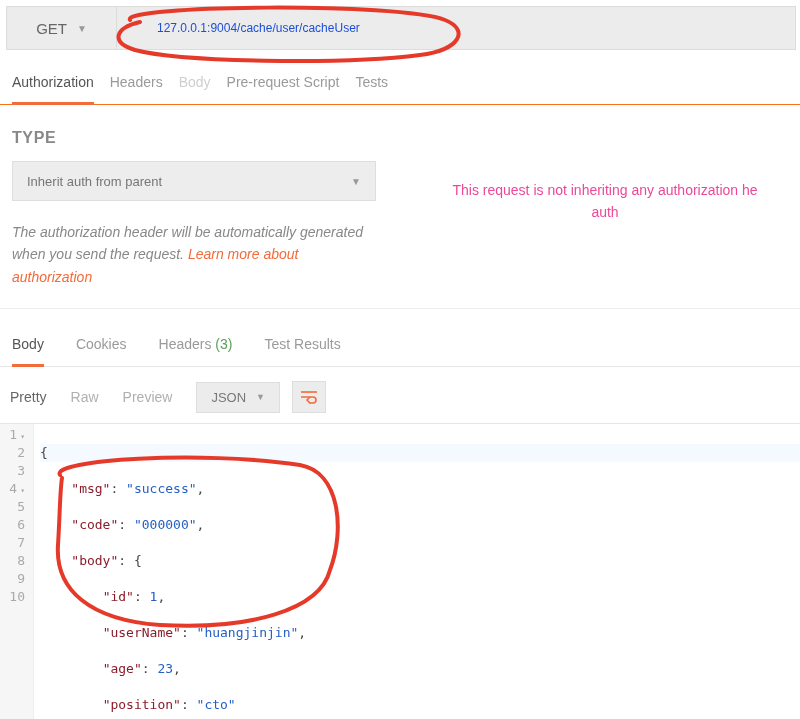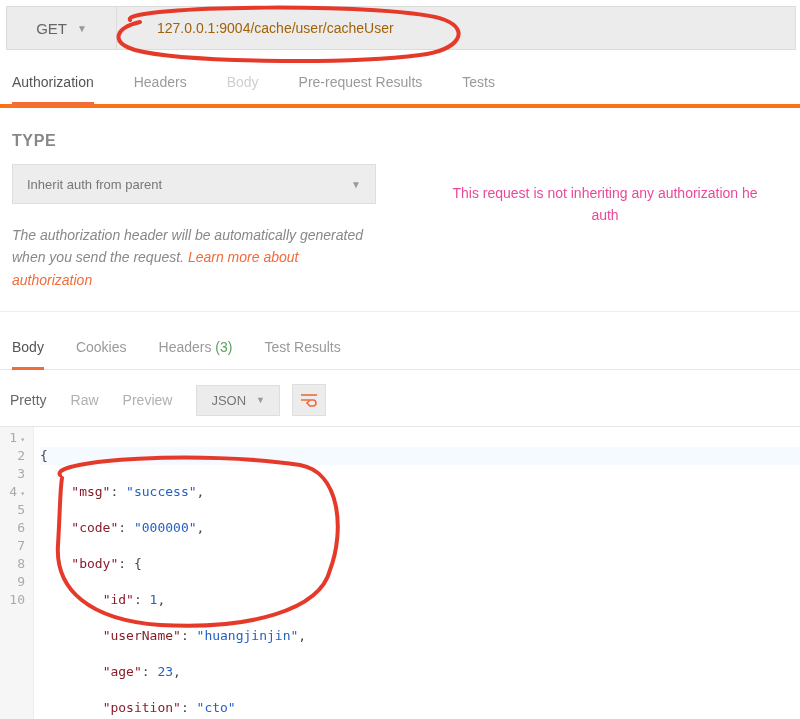--- a/index.html
+++ b/index.html
@@ -35,31 +35,31 @@
     cursor: pointer;
   }
   .method-btn .caret {
     font-size: 10px; color: #999;
   }
   .url-input {
     flex: 1;
     background: #ececec;
     border: none;
     padding: 0 40px;
-    font-size: 14px;
-    color: #a16207;
+    font-size: 12px;
+    color: #1d4ed8;
     outline: none;
   }
 
   
   .req-tabs {
     display: flex;
-    gap: 40px;
+    gap: 16px;
     padding: 24px 0 0 12px;
-    border-bottom: 4px solid #f97316;
+    border-bottom: 1px solid #f97316;
     font-size: 14px;
     color: #9a9a9a;
   }
   .req-tabs .tab {
     padding-bottom: 12px;
     cursor: pointer;
   }
   .req-tabs .tab.active {
     color: #555;
     border-bottom: 3px solid #f26b3a;
@@ -226,21 +226,21 @@
     <span>GET</span>
     <span class="caret">▼</span>
   </div>
   <input class="url-input" value="127.0.0.1:9004/cache/user/cacheUser" style="">
 </div>
 
 <div class="req-tabs">
   <div class="tab active">Authorization</div>
   <div class="tab">Headers</div>
   <div class="tab disabled">Body</div>
-  <div class="tab">Pre-request Results</div>
+  <div class="tab">Pre-request Script</div>
   <div class="tab">Tests</div>
 </div>
 
 <div class="auth-area">
   <div class="auth-left">
     <div class="type-label">TYPE</div>
     <div class="auth-select">
       <span>Inherit auth from parent</span>
       <span class="caret" style="font-size:10px;color:#999;">▼</span>
     </div>

